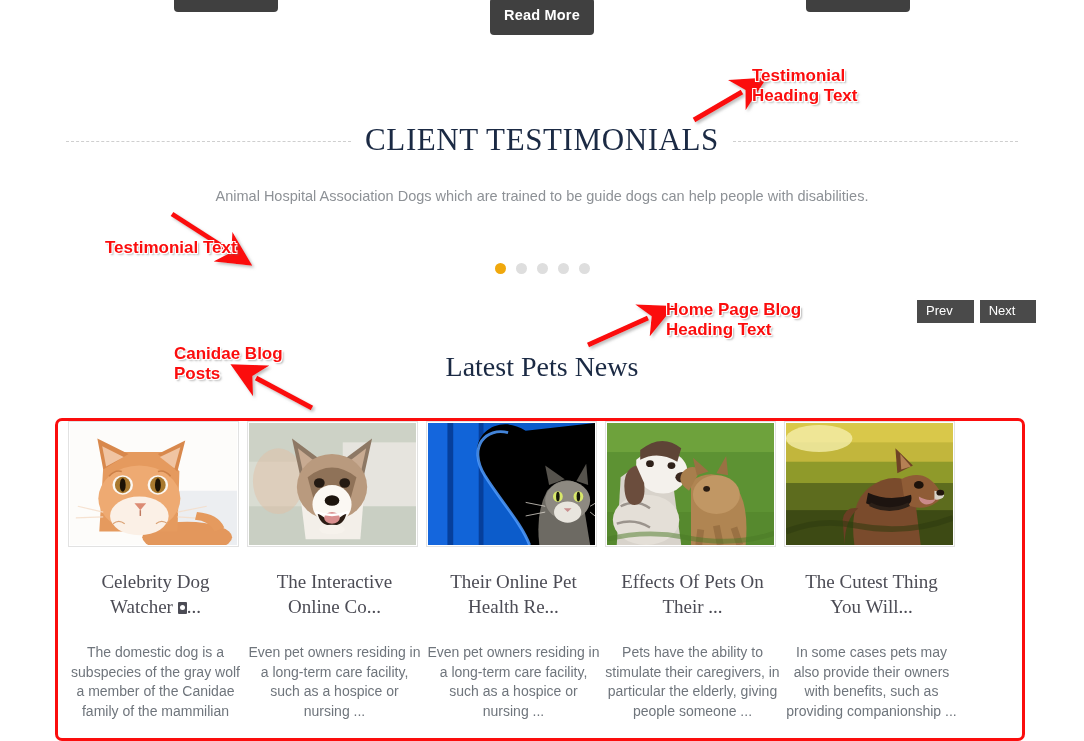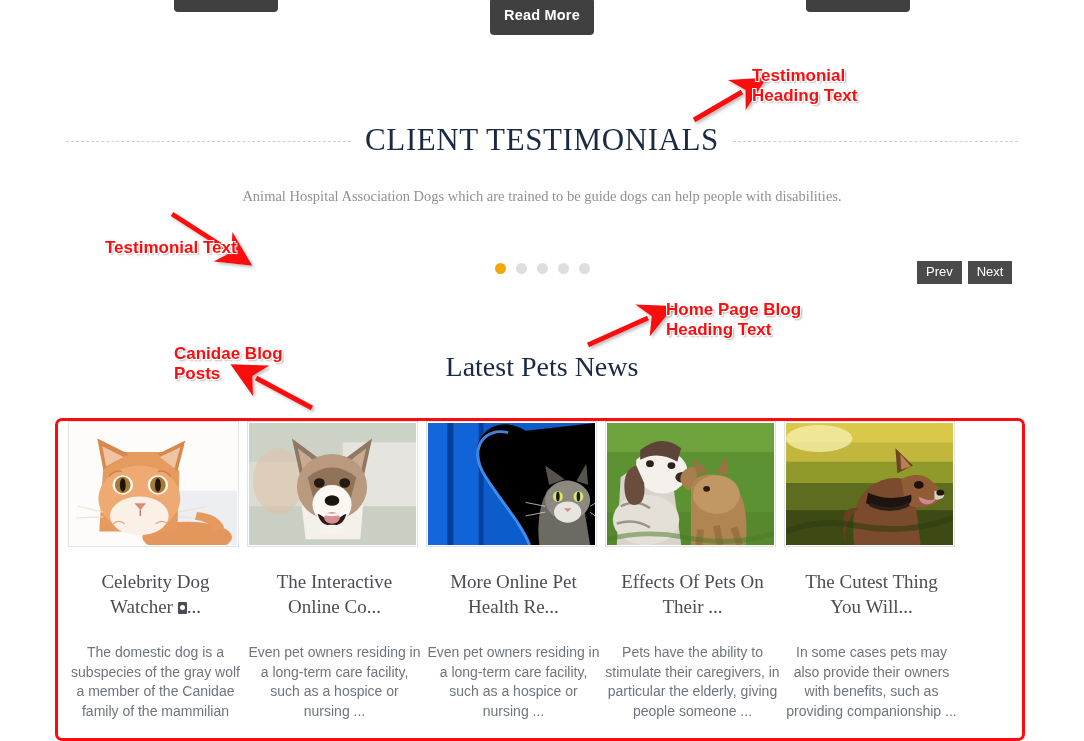--- a/index.html
+++ b/index.html
@@ -64,21 +64,21 @@
     white-space: nowrap;
   }
 
   .testi-text {
     position: absolute;
     left: 0; top: 188px;
     width: 1084px;
     text-align: center;
     font-size: 14.5px;
     color: #8d9196;
-    font-family: Liberation Serif, serif;
+    font-family: Liberation Sans, sans-serif;
   }
 
   .dots {
     position: absolute;
     left: 0; top: 263px;
     width: 1084px;
     display: flex;
     justify-content: center;
     gap: 10px;
   }
@@ -92,23 +92,24 @@
   .nav-btns {
     position: absolute;
     left: 917px; top: 261px;
     display: flex;
     gap: 6px;
   }
   .nav-btn {
     background: #4a4a4a;
     color: #ffffff;
     font-size: 13px;
-    padding: 4px 9px 5px 9px;
+    padding: 4px 21px 5px 9px;
     line-height: 14px;
     font-family: "Liberation Sans", sans-serif;
+    margin-top: 39px;
   }
 
   
   .news-title {
     position: absolute;
     left: 0; top: 351px;
     width: 1084px;
     text-align: center;
     font-family: "Liberation Serif", serif;
     font-size: 28px;
@@ -333,21 +334,21 @@
             <ellipse cx="133" cy="76" rx="5" ry="5.5" fill="#d8e86a"></ellipse>
             <ellipse cx="154" cy="76" rx="5" ry="5.5" fill="#d8e86a"></ellipse>
             <ellipse cx="133" cy="76" rx="1.8" ry="5" fill="#16180a"></ellipse>
             <ellipse cx="154" cy="76" rx="1.8" ry="5" fill="#16180a"></ellipse>
             <path d="M139 88 L147 88 L143 92 Z" fill="#c98f8f"></path>
             <path d="M120 86 L100 82 M120 92 L100 96 M166 86 L171 83 M166 92 L171 96" stroke="#ded9d0" stroke-width="1" fill="none" opacity=".8"></path>
           </svg>
         </div>
       </div>
       <div class="card-title">
-        <span>More Online Pet</span><br>
+        <span>Their Online Pet</span><br>
         <span>Health Re...</span>
       </div>
       <div class="card-excerpt">Even pet owners residing in a long-term care facility, such as a hospice or nursing ...</div>
     </div>
 
     <div class="card">
       <div class="card-thumb">
         <div class="thumb-inner">
           <svg viewBox="0 0 171 126" width="100%" height="100%" preserveAspectRatio="none">
             <rect width="171" height="126" fill="#5d9233"></rect>

